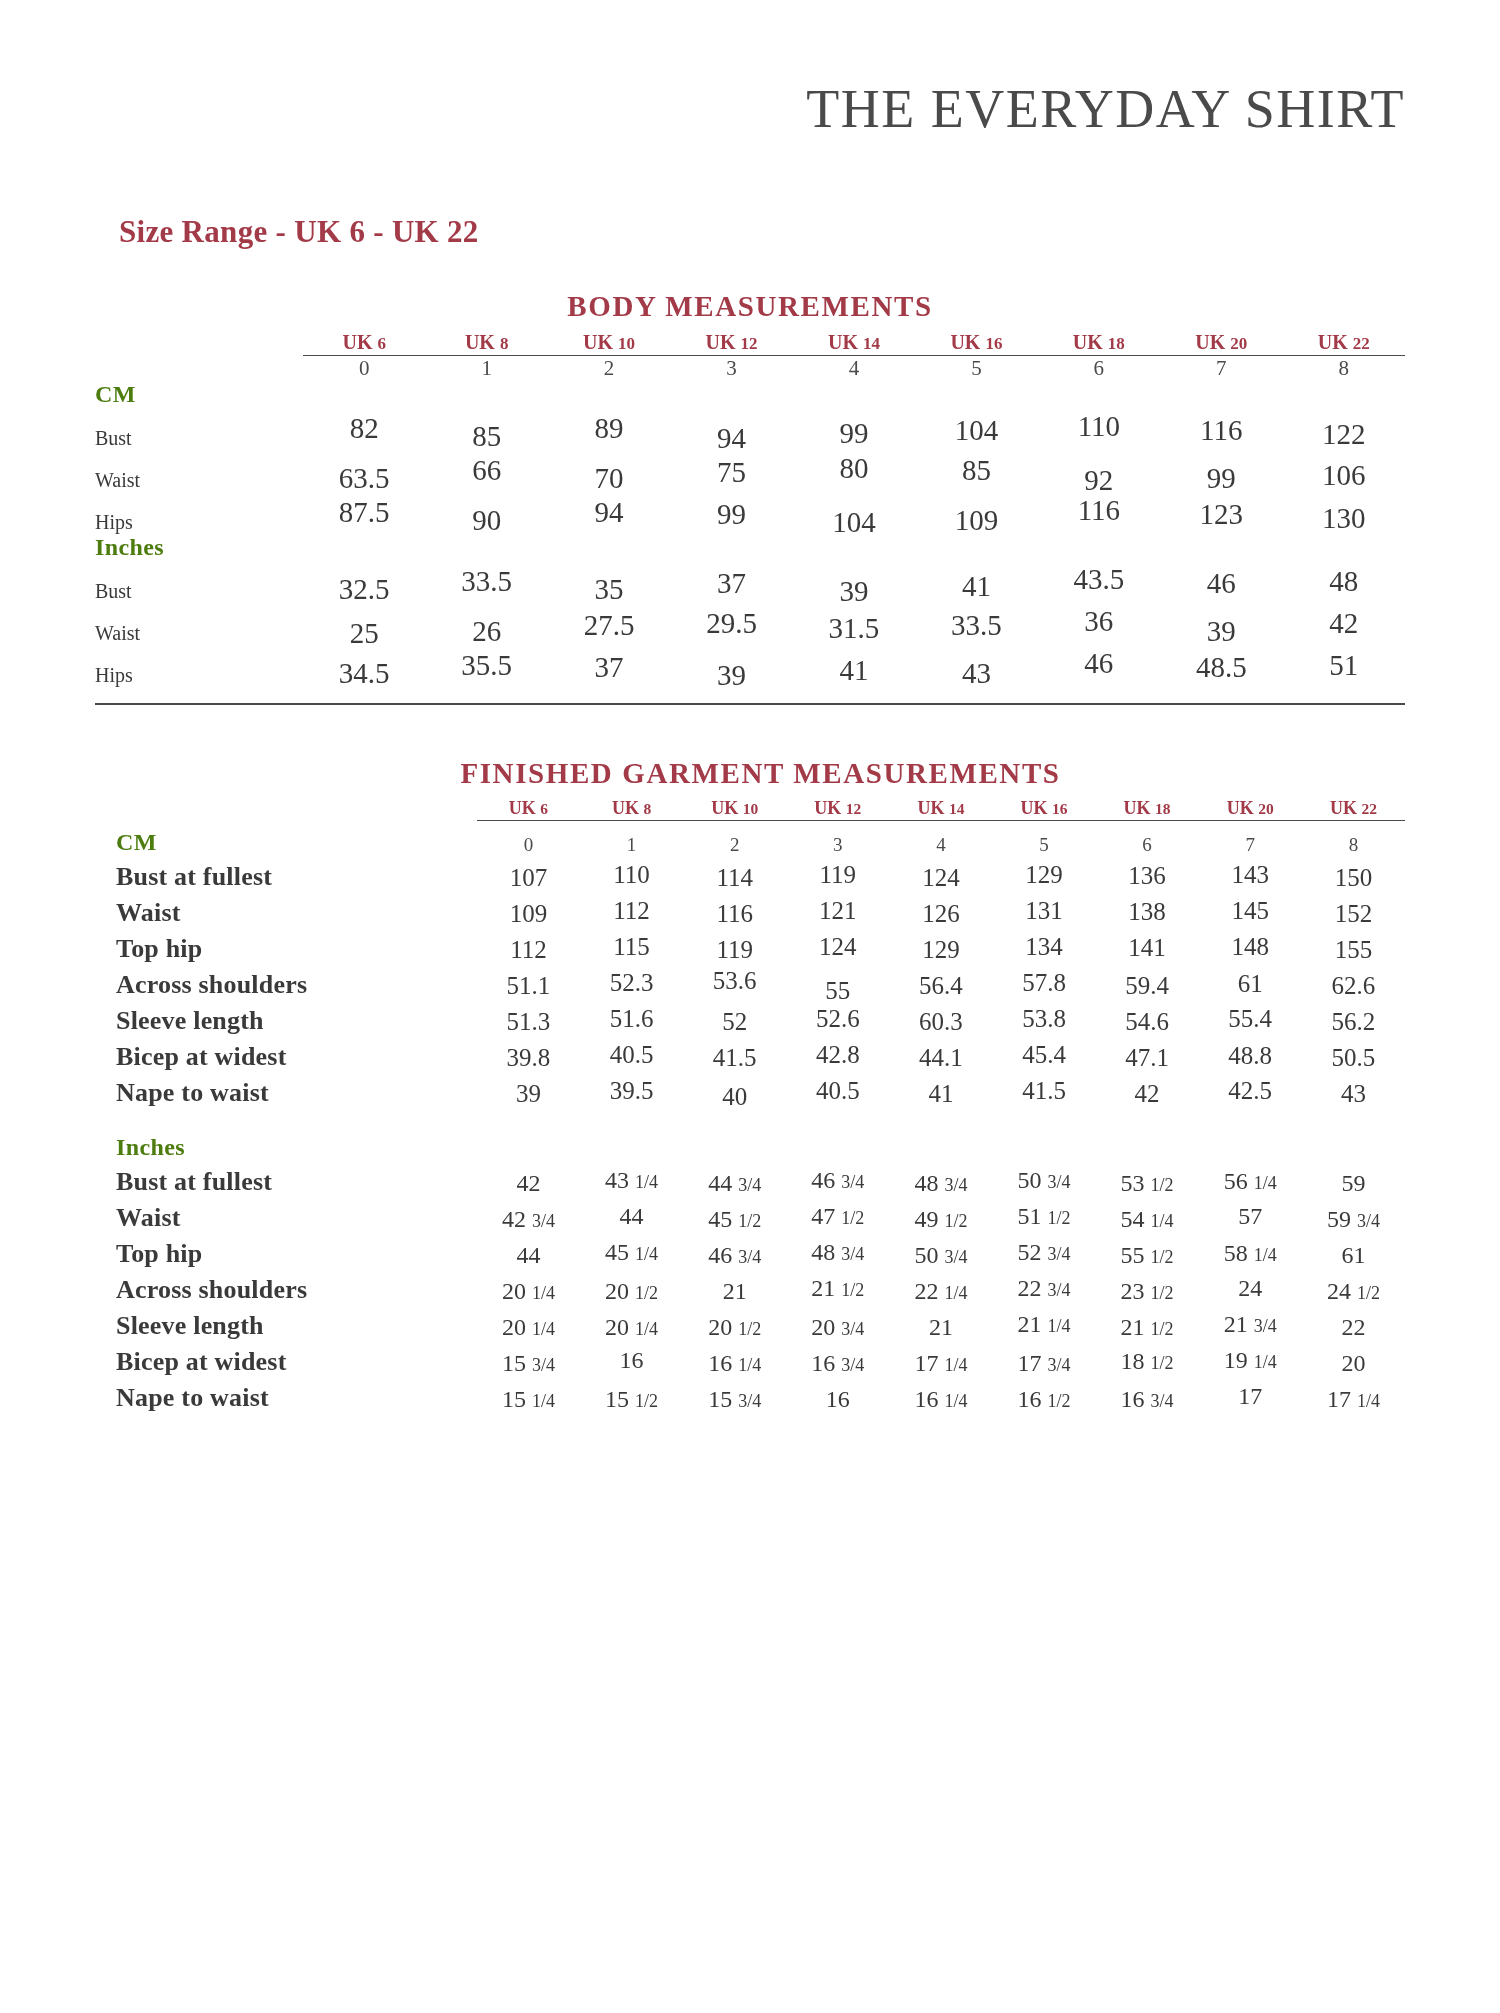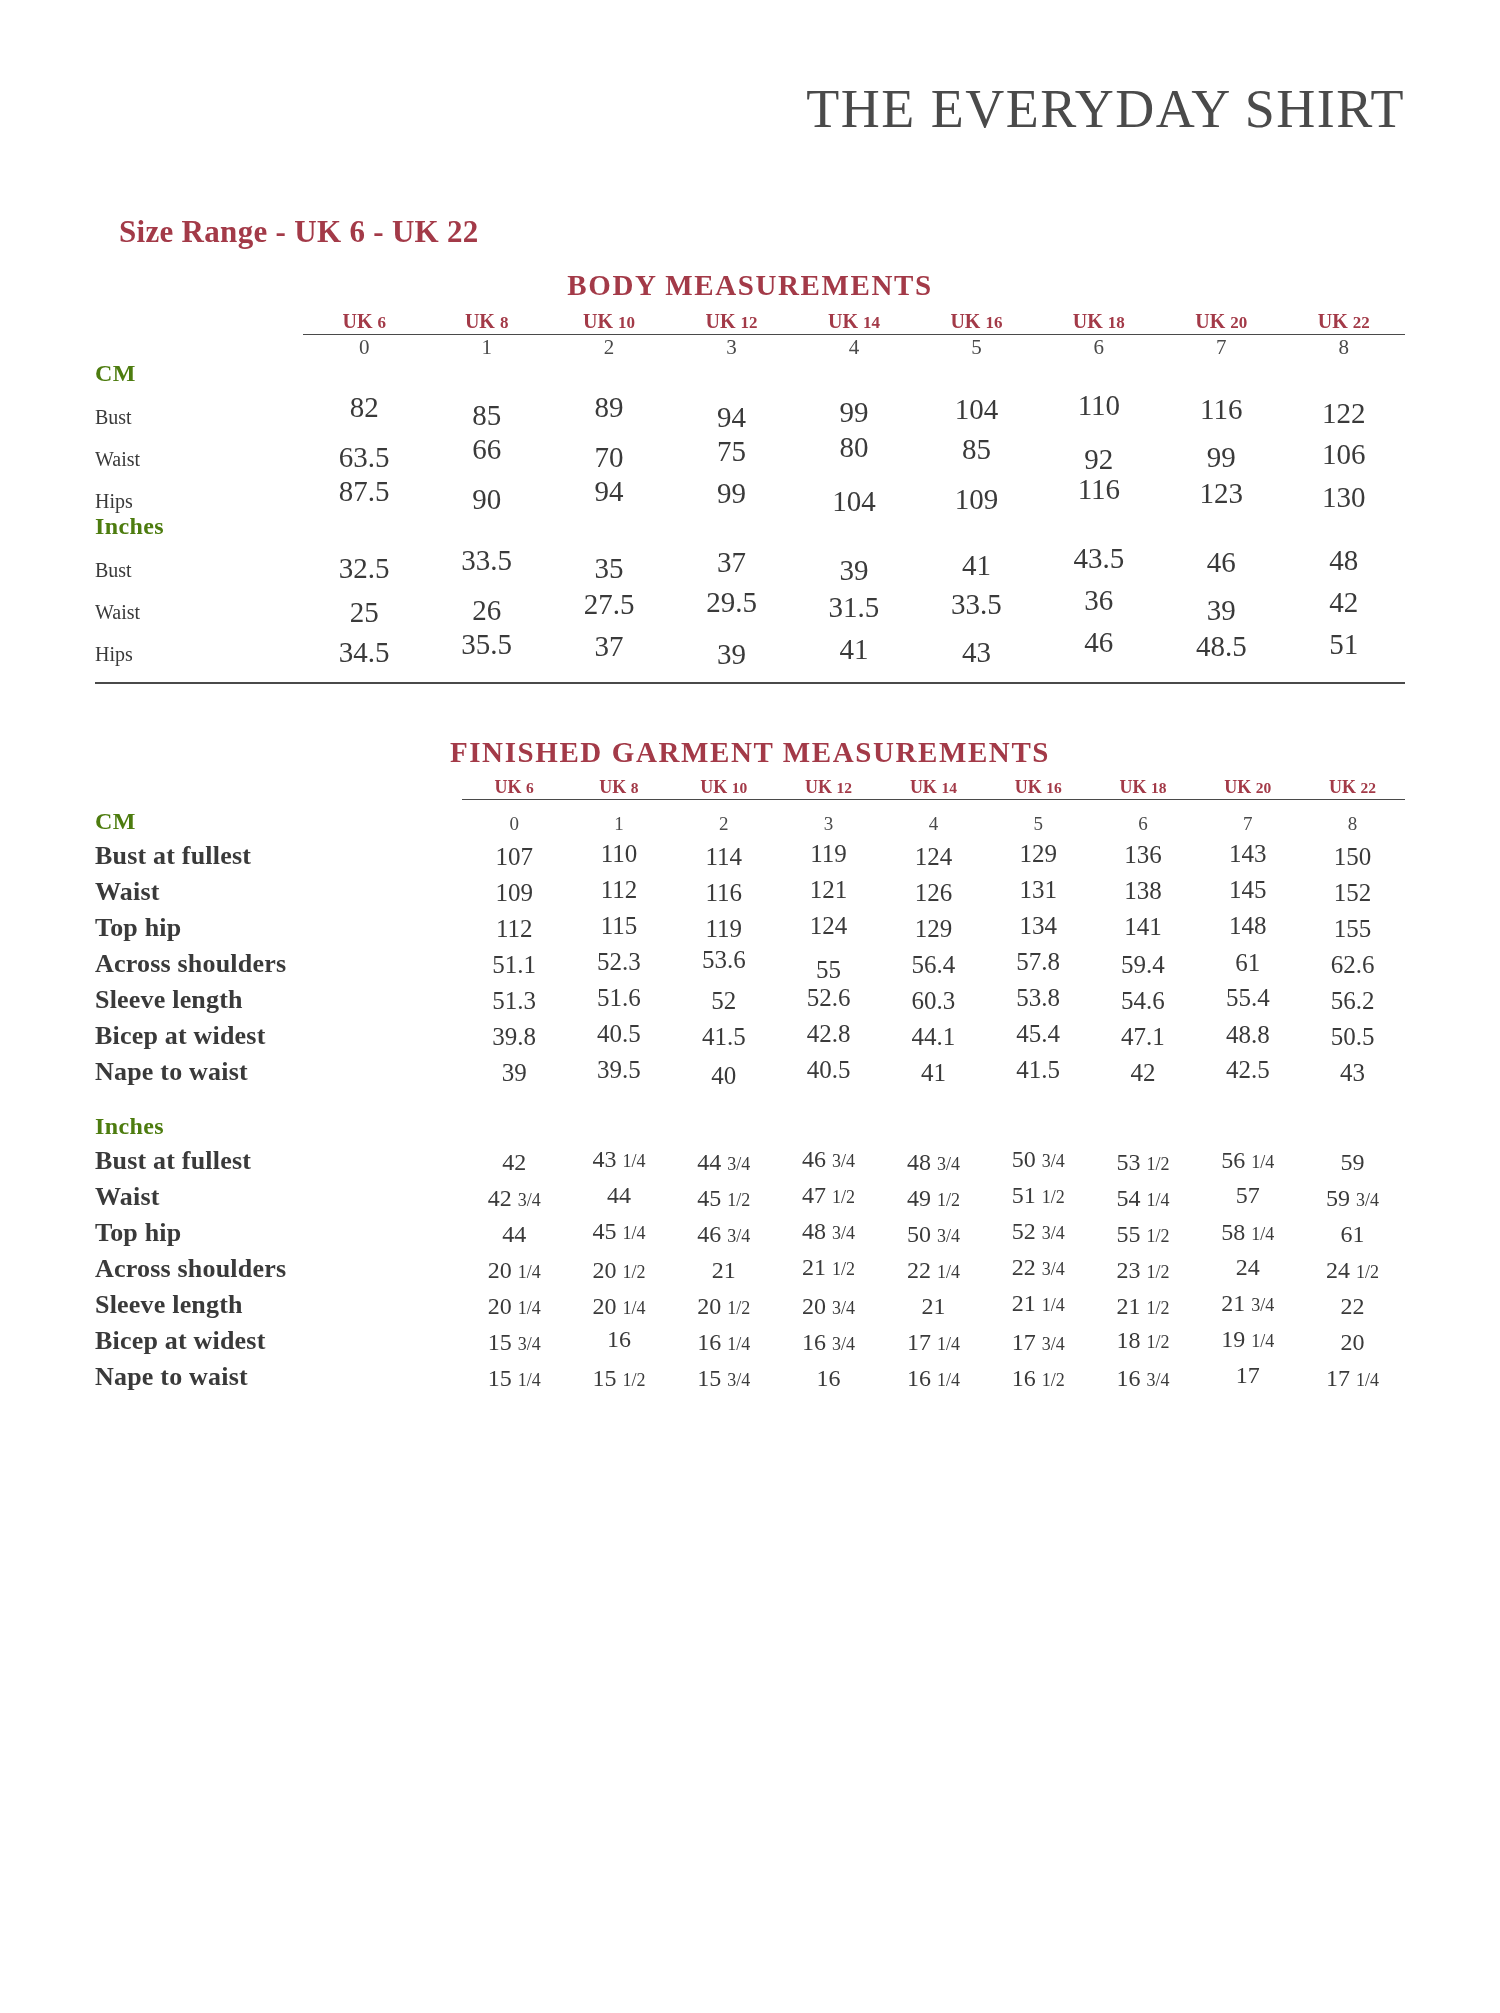--- a/index.html
+++ b/index.html
@@ -57,21 +57,21 @@
 
   
   .section-title {
     text-align: center;
     font-family: "Liberation Serif", serif;
     font-weight: bold;
     font-size: 29px;
     color: #a33a48;
     letter-spacing: 1.6px;
   }
-  #body-section-title { margin-top: 19px; }
+  #body-section-title { margin-top: 40px; }
   #garment-section-title { margin-top: 0px; }
 
   
   table {
     border-collapse: collapse;
     table-layout: fixed;
   }
   .tbl {
     width: 100%;
     margin-top: 8px;
@@ -151,21 +151,21 @@
   #body-table tr.data-row td { padding-top: 9px; }
 
   .bottom-rule {
     border-bottom: 2.2px solid #4a4a4a;
     margin-top: 16px;
     margin-left: 0px;
     margin-right: 0px;
   }
 
   
-  #garment-section { margin-top: 52px; }
+  #garment-section { margin-top: 52px; margin-left: 21px; }
   #garment-table .row-label {
     font-weight: bold;
     font-size: 26px;
     letter-spacing: 0.2px;
   }
   #garment-table .cell { font-size: 25px; }
   #garment-table tr.data-row td { padding-top: 6px; }
   #garment-table .unit-label { padding-top: 8px; }
   #garment-table .hdr-uk { font-size: 18px; }
   #garment-table .hdr-uk .num { font-size: 15.5px; }

